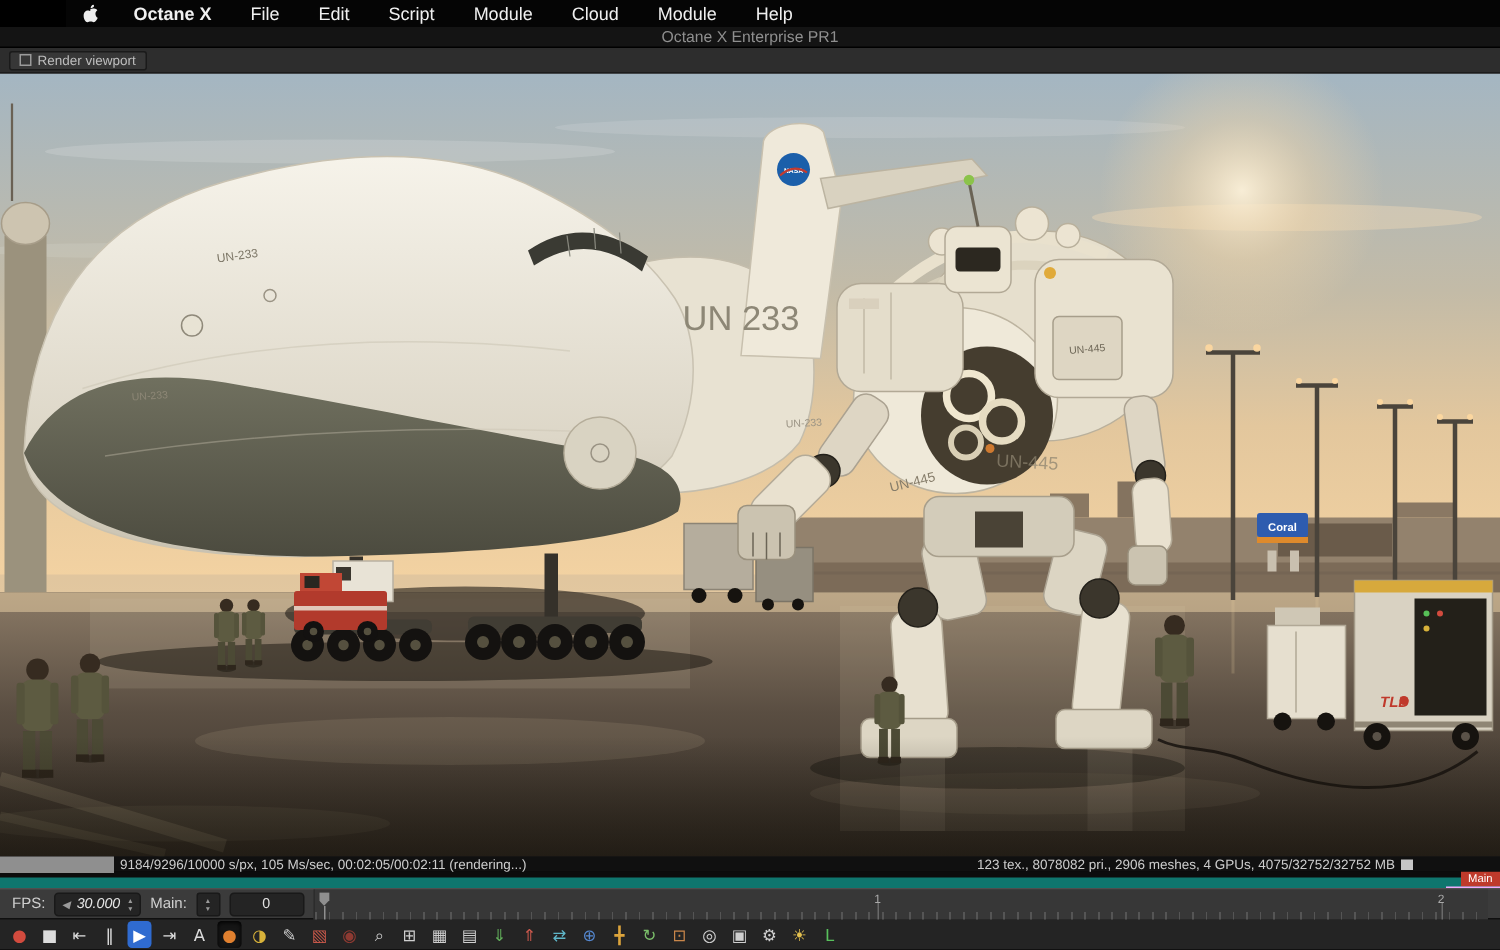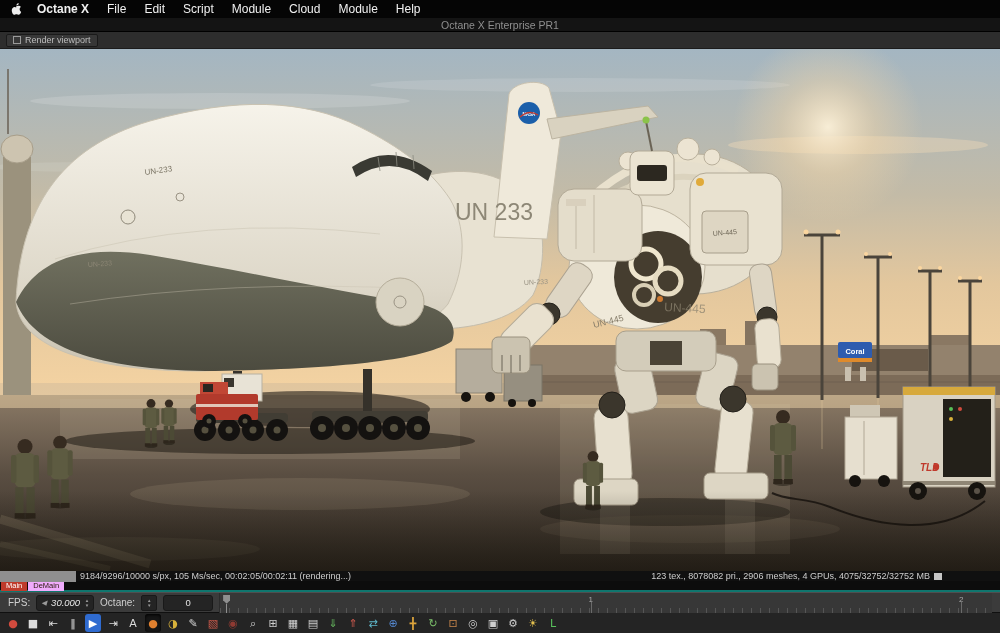--- a/index.html
+++ b/index.html
@@ -1,20 +1,20 @@
 <!DOCTYPE html>
 <html><head>
 <meta charset="utf-8">
 <style>
   html,body{margin:0;padding:0;background:#000;}
   body{width:1000px;height:633px;overflow:hidden;font-family:"Liberation Sans",sans-serif;-webkit-font-smoothing:antialiased;}
   .app{position:relative;width:1000px;height:633px;display:flex;flex-direction:column;}
 
   
-  .menubar{height:18px;background:#050505;display:flex;align-items:center;padding-left:10px;gap:0;}
+  .menubar{height:18px;background:#050505;display:flex;align-items:center;padding-left:10px;gap:8px;margin-left:44px;}
   .apple{display:flex;align-items:center;margin-right:6px;}
   .mitem{color:#f0f0f0;font-size:12px;padding:0 9px;line-height:18px;}
   .mitem.bold{font-weight:bold;}
 
   
   .titlebar{height:15px;background:#141414;border-bottom:1px solid #000;display:flex;align-items:center;justify-content:center;box-sizing:border-box;}
   .titlebar span{color:#8f8f8f;font-size:10.5px;}
 
   
   .vp-tabbar{height:18px;background:#2d2d2d;display:flex;align-items:center;padding-left:6px;box-sizing:border-box;border-bottom:1px solid #1c1c1c;}
@@ -27,21 +27,21 @@
   .viewport svg{display:block;}
 
   
   .statusbar{height:11px;background:#101010;position:relative;display:flex;align-items:center;font-size:9px;color:#cdcdcd;}
   .progress{position:absolute;left:0;top:0;height:11px;width:76px;background:#8f8f8f;}
   .stat-left{margin-left:80px;white-space:nowrap;}
   .stat-right{margin-left:auto;white-space:nowrap;}
   .chip{width:8px;height:7px;background:#c6c6c6;margin:0 4px;margin-right:58px;display:inline-block;}
 
   
-  .rv-tabs{height:11px;background:#0c0c0c;display:flex;align-items:flex-start;border-bottom:2px solid #0f766e;box-sizing:border-box;}
+  .rv-tabs{height:11px;background:#0c0c0c;display:flex;align-items:flex-end;border-bottom:7px solid #0f766e;box-sizing:border-box;flex-direction:column;}
   .tab-main{background:#bf3a2b;color:#fff;font-size:7.5px;line-height:10px;padding:0 5px;margin-left:1px;}
   .tab-demain{background:#f0abfc;color:#271708;font-size:7.5px;line-height:10px;padding:0 5px;margin-left:1px;}
 
   
   .controls{height:20px;background:#3b3b3b;border-top:1px solid #4f4f4f;display:flex;align-items:center;padding:0 8px;gap:6px;box-sizing:border-box;}
   .lbl{color:#cfcfcf;font-size:10px;white-space:nowrap;}
   .stepper{display:flex;align-items:center;background:#242424;border:1px solid #191919;border-radius:3px;height:14px;padding:0 4px;font-style:italic;}
   .st-arrow{color:#9a9a9a;font-size:7px;}
   .st-val{color:#e6e6e6;font-size:9.5px;min-width:38px;text-align:center;}
   .st-spin{display:flex;flex-direction:column;justify-content:center;line-height:5px;}
@@ -406,21 +406,21 @@
   <div class="controls">
     <span class="lbl">FPS:</span>
     <div class="stepper">
       <span class="st-arrow">◀</span>
       <span class="st-val">30.000</span>
       <span class="st-spin">
         <span>▲</span>
         <span>▼</span>
       </span>
     </div>
-    <span class="lbl">Octane:</span>
+    <span class="lbl">Main:</span>
     <div class="spinner">
       <span>▲</span>
       <span>▼</span>
     </div>
     <input class="frame-input" value="0" style="">
     <div class="ruler">
       <div class="rticks"></div>
       <div class="playhead"></div>
       <div class="phline"></div>
       <span class="rmark" style="left:48%">1</span>

